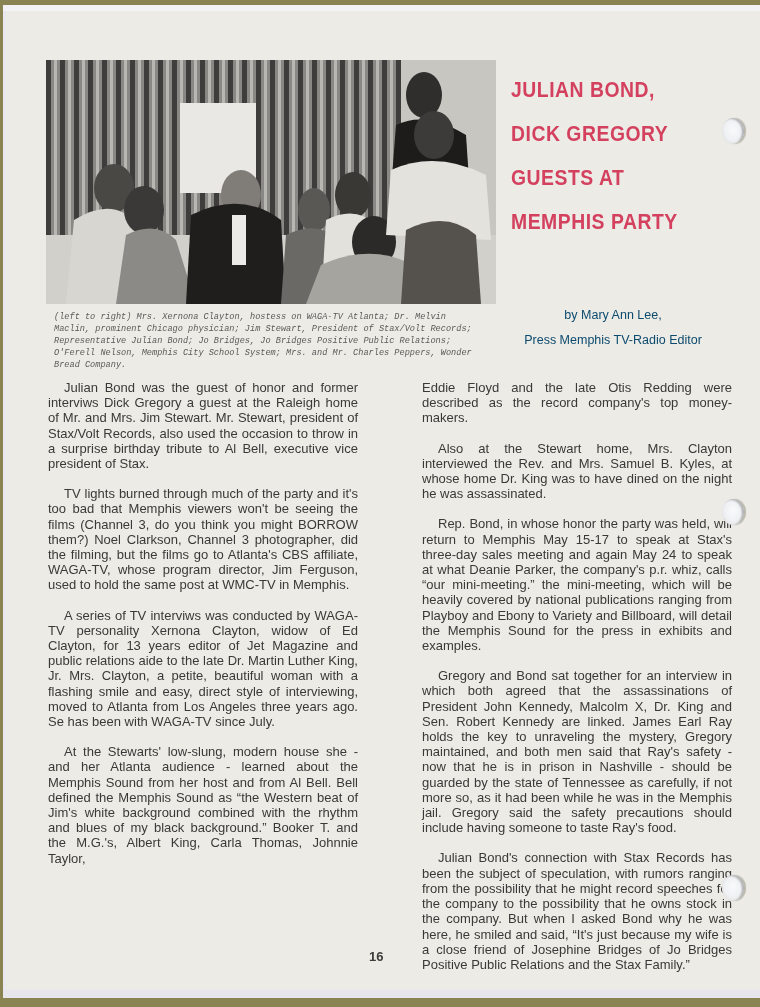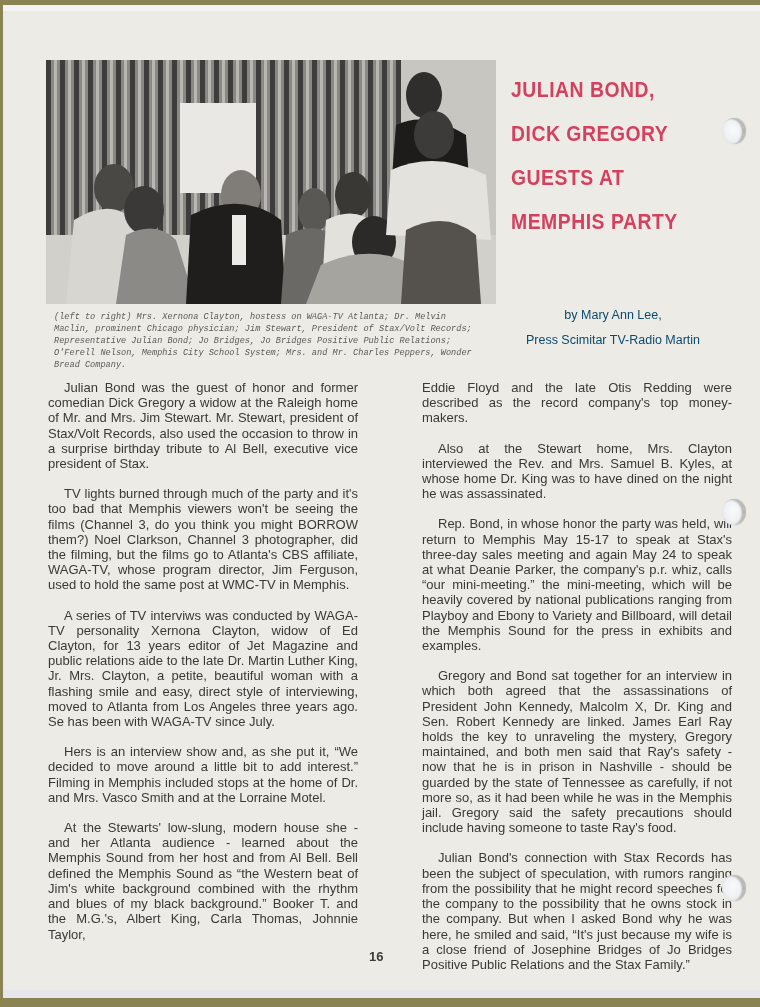--- a/index.html
+++ b/index.html
@@ -135,28 +135,27 @@
 
   <h1 class="headline">
     <span>JULIAN BOND,</span>
     <span>DICK GREGORY</span>
     <span>GUESTS AT</span>
     <span>MEMPHIS PARTY</span>
   </h1>
 
   <div class="byline">
     <div>by Mary Ann Lee,</div>
-    <div>Press Scimitar TV-Radio Martin</div>
+    <div>Press Memphis TV-Radio Editor</div>
   </div>
 
   <div class="col left">
-    <p>Julian Bond was the guest of honor and former comedian Dick Gregory a widow at the Raleigh home of Mr. and Mrs. Jim Stewart. Mr. Stewart, president of Stax/Volt Records, also used the occasion to throw in a surprise birthday tribute to Al Bell, executive vice president of Stax.</p>
+    <p>Julian Bond was the guest of honor and former interviws Dick Gregory a guest at the Raleigh home of Mr. and Mrs. Jim Stewart. Mr. Stewart, president of Stax/Volt Records, also used the occasion to throw in a surprise birthday tribute to Al Bell, executive vice president of Stax.</p>
     <p>TV lights burned through much of the party and it's too bad that Memphis viewers won't be seeing the films (Channel 3, do you think you might BORROW them?) Noel Clarkson, Channel 3 photographer, did the filming, but the films go to Atlanta's CBS affiliate, WAGA-TV, whose program director, Jim Ferguson, used to hold the same post at WMC-TV in Memphis.</p>
     <p>A series of TV interviws was conducted by WAGA-TV personality Xernona Clayton, widow of Ed Clayton, for 13 years editor of Jet Magazine and public relations aide to the late Dr. Martin Luther King, Jr. Mrs. Clayton, a petite, beautiful woman with a flashing smile and easy, direct style of interviewing, moved to Atlanta from Los Angeles three years ago. Se has been with WAGA-TV since July.</p>
-    <p>Hers is an interview show and, as she put it, “We decided to move around a little bit to add interest.” Filming in Memphis included stops at the home of Dr. and Mrs. Vasco Smith and at the Lorraine Motel.</p>
     <p>At the Stewarts' low-slung, modern house she - and her Atlanta audience - learned about the Memphis Sound from her host and from Al Bell. Bell defined the Memphis Sound as “the Western beat of Jim's white background combined with the rhythm and blues of my black background.” Booker T. and the M.G.'s, Albert King, Carla Thomas, Johnnie Taylor,</p>
   </div>
 
   <div class="col right">
     <p class="cont">Eddie Floyd and the late Otis Redding were described as the record company's top money-makers.</p>
     <p>Also at the Stewart home, Mrs. Clayton interviewed the Rev. and Mrs. Samuel B. Kyles, at whose home Dr. King was to have dined on the night he was assassinated.</p>
     <p>Rep. Bond, in whose honor the party was held, will return to Memphis May 15-17 to speak at Stax's three-day sales meeting and again May 24 to speak at what Deanie Parker, the company's p.r. whiz, calls “our mini-meeting.” the mini-meeting, which will be heavily covered by national publications ranging from Playboy and Ebony to Variety and Billboard, will detail the Memphis Sound for the press in exhibits and examples.</p>
     <p>Gregory and Bond sat together for an interview in which both agreed that the assassinations of President John Kennedy, Malcolm X, Dr. King and Sen. Robert Kennedy are linked. James Earl Ray holds the key to unraveling the mystery, Gregory maintained, and both men said that Ray's safety - now that he is in prison in Nashville - should be guarded by the state of Tennessee as carefully, if not more so, as it had been while he was in the Memphis jail. Gregory said the safety precautions should include having someone to taste Ray's food.</p>
     <p>Julian Bond's connection with Stax Records has been the subject of speculation, with rumors ranging from the possibility that he might record speeches for the company to the possibility that he owns stock in the company. But when I asked Bond why he was here, he smiled and said, “It's just because my wife is a close friend of Josephine Bridges of Jo Bridges Positive Public Relations and the Stax Family.”</p>
   </div>

